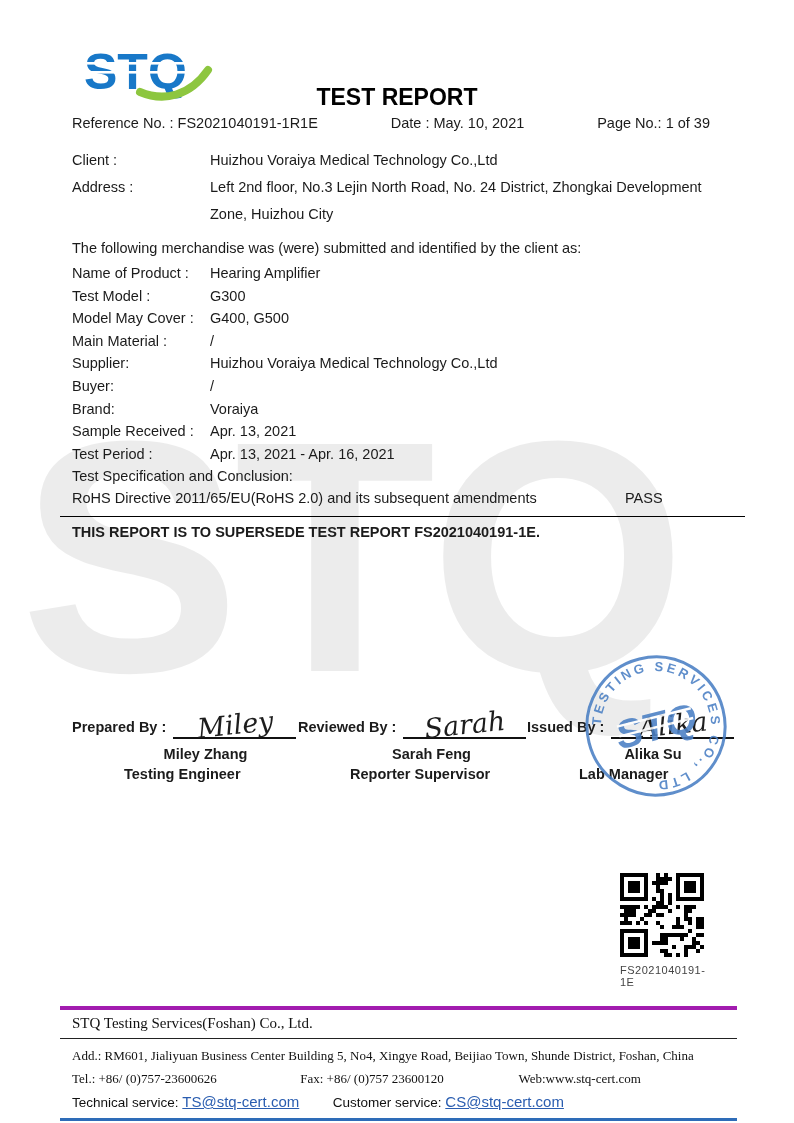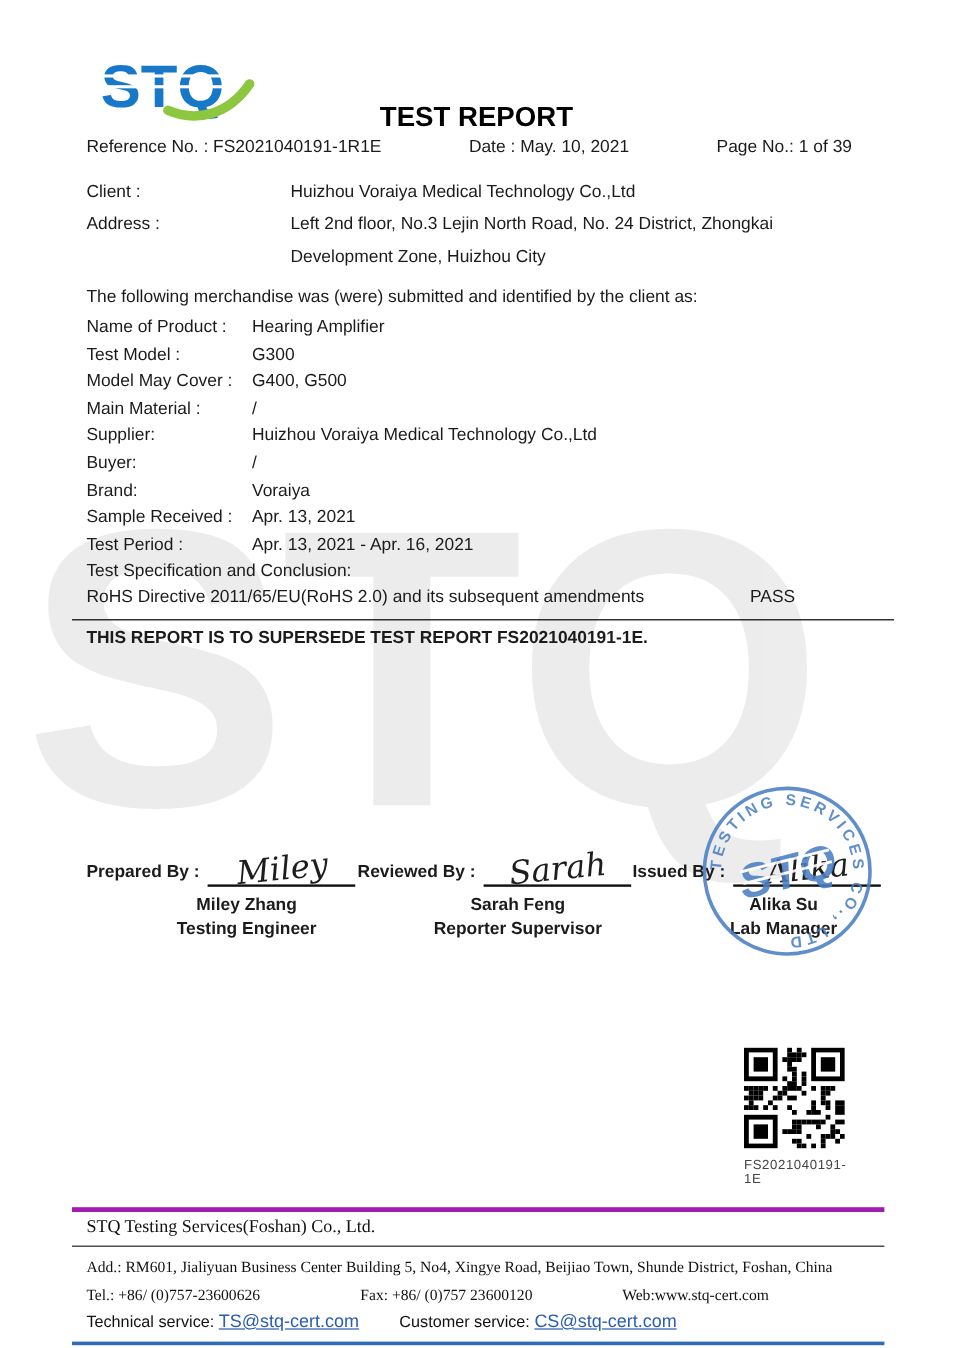--- a/index.html
+++ b/index.html
@@ -21,21 +21,21 @@
   .logo{position:absolute;top:44px;left:84px;}
   .title{
     position:absolute;top:84px;left:0;right:0;margin:0;
     text-align:center;font-size:23px;font-weight:bold;color:#000;
   }
   .meta-row{
     position:absolute;top:115px;left:72px;right:84px;
     display:flex;justify-content:space-between;font-size:14.5px;
   }
   .body-block{position:absolute;top:147px;left:72px;width:650px;}
-  .kv{display:flex;line-height:27px;gap:32px;}
+  .kv{display:flex;line-height:27px;}
   .kv .k{width:138px;flex:0 0 138px;}
   .kv .v{flex:1;}
   .addr .v{max-width:492px;}
   .intro{margin-top:9px;line-height:22px;}
   .fields{margin-top:3px;}
   .frow{display:flex;line-height:22.6px;}
   .frow .k{width:138px;flex:0 0 138px;}
   .para{margin-top:2px;line-height:22px;width:655px;}
   .spec-heading{line-height:22px;}
   .conclusion{position:relative;line-height:22px;}
@@ -48,21 +48,21 @@
   .sig-col.c2{left:298px;width:215px;}
   .sig-col.c3{left:527px;width:200px;}
   .sig-head{display:flex;align-items:flex-end;gap:7px;}
   .sig-label{font-weight:bold;white-space:nowrap;padding-bottom:4px;}
   .sig-line{display:inline-block;min-width:115px;border-bottom:2px solid #111;text-align:center;padding:0 4px;}
   .sig-script{
     display:inline-block;font-family:"DejaVu Serif", serif;font-style:italic;
     font-size:27px;color:#1d1d1d;transform:rotate(-6deg) translateY(3px);
   }
   .sig-name{margin-top:7px;font-weight:bold;text-align:center;padding-left:52px;}
-  .sig-role{margin-top:4px;font-weight:bold;text-align:center;padding-left:52px;}
+  .sig-role{margin-top:4px;font-weight:bold;padding-left:52px;}
   .stamp{
     position:absolute;top:650px;left:580px;z-index:2;
     transform:rotate(-14deg);opacity:0.88;pointer-events:none;
   }
   .qr-wrap{position:absolute;top:873px;left:620px;width:90px;text-align:left;}
   .qr-caption{margin-top:4px;font-size:11px;color:#444;letter-spacing:0.5px;}
   .footer{
     position:absolute;left:60px;right:57px;top:1006px;
     border-top:4px solid #a21caf;
     font-family:"Liberation Serif", serif;font-size:13px;color:#111;

